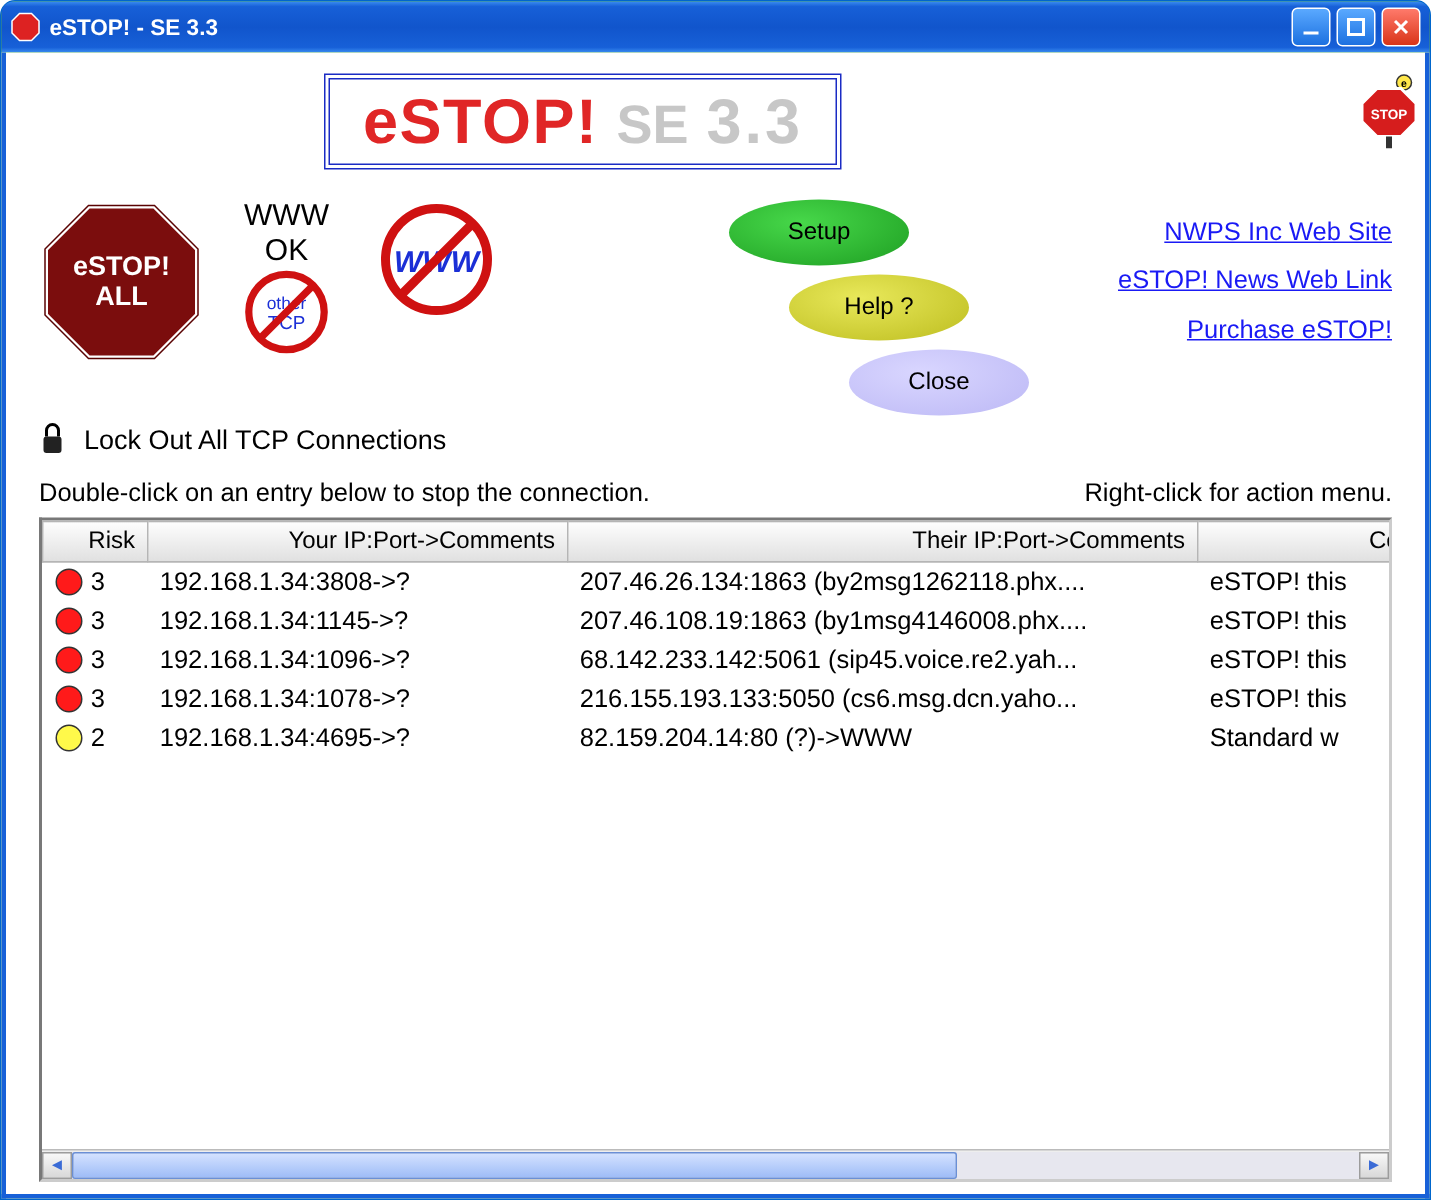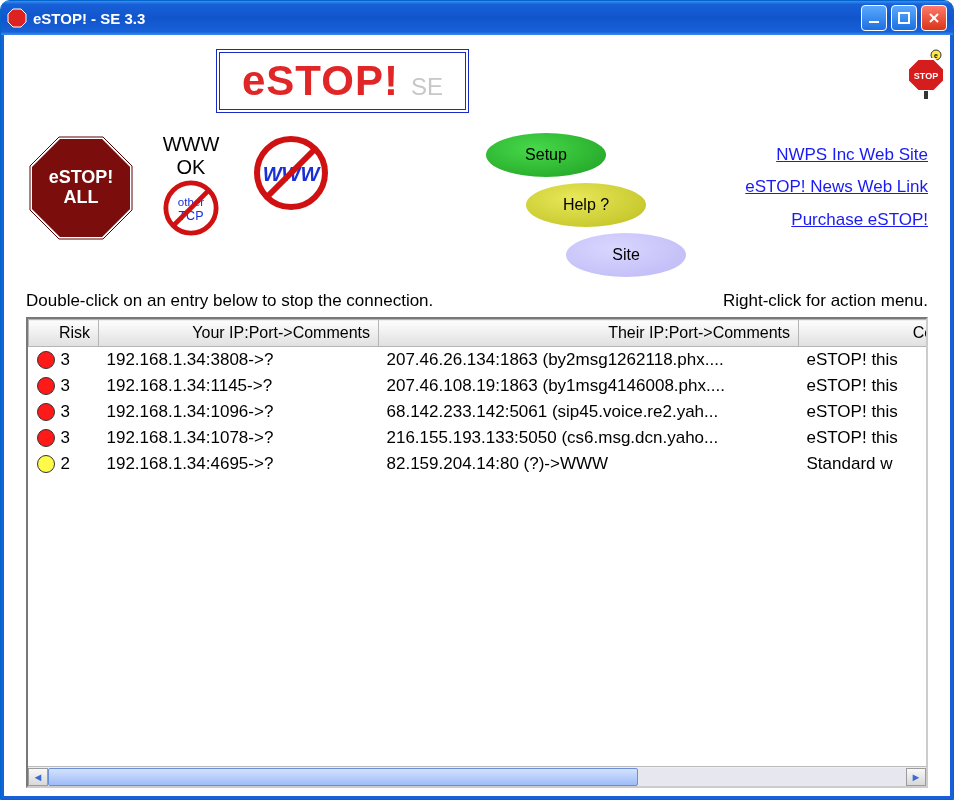--- a/index.html
+++ b/index.html
@@ -73,21 +73,21 @@
     border: 4px double #1a2bc4;
     padding: 4px 22px;
     display: flex;
     align-items: baseline;
     gap: 12px;
     font-family: Arial, sans-serif;
   }
   .logo-main {
     font-size: 42px; font-weight: bold; color: #e02626; letter-spacing: 1px;
   }
-  .logo-se { font-size: 24px; font-weight: normal; color: #c7c7c7; }
+  .logo-se { font-size: 36px; font-weight: bold; color: #c7c7c7; }
   .logo-ver { font-size: 42px; font-weight: bold; color: #c7c7c7; letter-spacing: 2px; }
   .corner-stop {
     position: absolute;
     right: 4px; top: 14px;
     width: 40px; height: 50px;
   }
   .controls-row {
     margin-top: 20px;
     display: flex;
     align-items: flex-start;
@@ -252,20 +252,21 @@
         <polygon points="12,10 28,10 38,20 38,32 28,42 12,42 2,32 2,20" fill="#d61d1d" stroke="#fff" stroke-width="2"></polygon>
         <text x="20" y="30" font-size="9" fill="#fff" text-anchor="middle" font-weight="bold">STOP</text>
         <rect x="18" y="42" width="4" height="8" fill="#333"></rect>
       </svg>
     </div>
 
     <div class="header-row">
       <div class="logo-box">
         <span class="logo-main">eSTOP!</span>
         <span class="logo-se">SE</span>
+        <span class="logo-ver">3.3</span>
       </div>
     </div>
 
     <div class="controls-row">
 
       <div class="stop-all">
         <svg viewBox="0 0 110 110">
           <polygon points="33,4 77,4 106,33 106,77 77,106 33,106 4,77 4,33" fill="#7b0d0d" stroke="#fff" stroke-width="4"></polygon>
           <polygon points="33,4 77,4 106,33 106,77 77,106 33,106 4,77 4,33" fill="none" stroke="#5a0202" stroke-width="1"></polygon>
         </svg>
@@ -294,31 +295,40 @@
       </div>
 
       <div class="oval-btns">
         <div class="oval setup">
             <span>Setup</span>
           </div>
         <div class="oval help">
             <span>Help ?</span>
           </div>
         <div class="oval close">
-            <span>Site</span>
+            <span>Close</span>
           </div>
       </div>
 
       <div class="links">
         <div><a>NWPS Inc Web Site</a></div>
         <div><a>eSTOP! News Web Link</a></div>
         <div><a>Purchase eSTOP!</a></div>
       </div>
     </div>
 
+    <div class="lock-row">
+      <span class="padlock">
+        <svg viewBox="0 0 18 24">
+            <path d="M5 10 V6 a4 4 0 0 1 8 0 V10" fill="none" stroke="#000" stroke-width="2"></path>
+            <rect x="3" y="10" width="12" height="11" rx="2" fill="#222"></rect>
+          </svg>
+      </span>
+      <span>Lock Out All TCP Connections</span>
+    </div>
 
     <div class="hints-row">
       <span>Double-click on an entry below to stop the connection.</span>
       <span class="right">Right-click for action menu.</span>
     </div>
 
     <div class="table-wrap">
       <table>
         <colgroup>
             <col class="c-risk">

